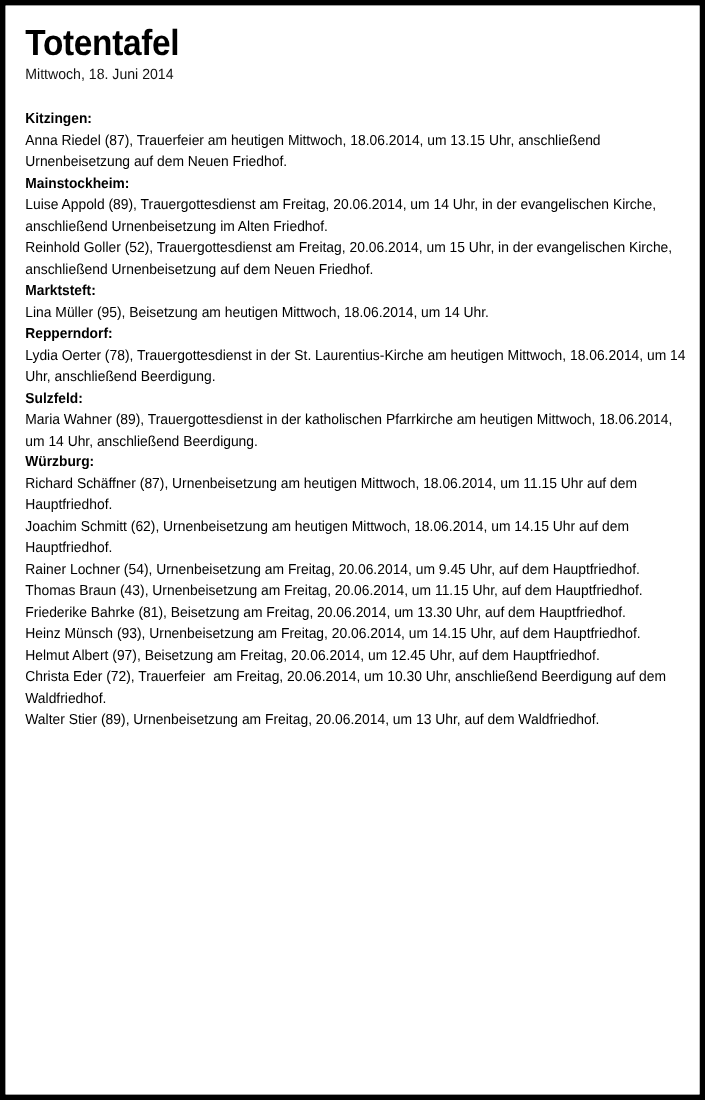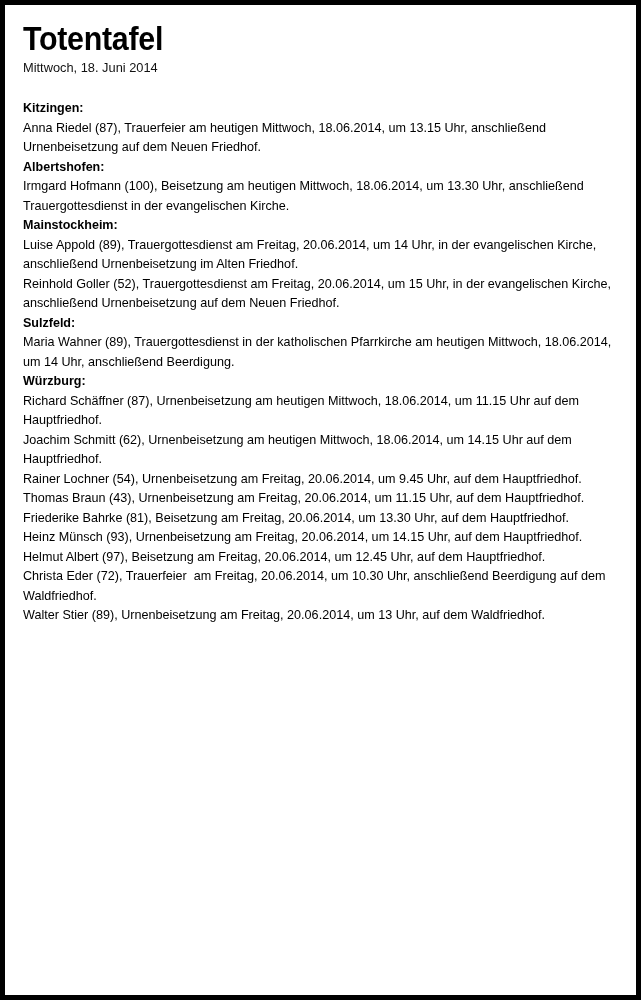--- a/index.html
+++ b/index.html
@@ -88,27 +88,31 @@
       <h1 class="doc-title">Totentafel</h1>
       <div class="doc-date">Mittwoch, 18. Juni 2014</div>
     </div>
 
     <div class="sections">
         <div class="section">
           <div class="section-heading">Kitzingen:</div>
           <div class="entry">Anna Riedel (87), Trauerfeier am heutigen Mittwoch, 18.06.2014, um 13.15 Uhr, anschließend Urnenbeisetzung auf dem Neuen Friedhof.</div>
         </div>
         <div class="section">
-          <div class="section-heading">Albertshofen:</div>
-          <div class="entry">Irmgard Hofmann (100), Beisetzung am heutigen Mittwoch, 18.06.2014, um 13.30 Uhr, anschließend Trauergottesdienst in der evangelischen Kirche.</div>
-        </div>
-        <div class="section">
           <div class="section-heading">Mainstockheim:</div>
           <div class="entry">Luise Appold (89), Trauergottesdienst am Freitag, 20.06.2014, um 14 Uhr, in der evangelischen Kirche, anschließend Urnenbeisetzung im Alten Friedhof.</div>
           <div class="entry">Reinhold Goller (52), Trauergottesdienst am Freitag, 20.06.2014, um 15 Uhr, in der evangelischen Kirche, anschließend Urnenbeisetzung auf dem Neuen Friedhof.</div>
+        </div>
+        <div class="section">
+          <div class="section-heading">Marktsteft:</div>
+          <div class="entry">Lina Müller (95), Beisetzung am heutigen Mittwoch, 18.06.2014, um 14 Uhr.</div>
+        </div>
+        <div class="section">
+          <div class="section-heading">Repperndorf:</div>
+          <div class="entry">Lydia Oerter (78), Trauergottesdienst in der St. Laurentius-Kirche am heutigen Mittwoch, 18.06.2014, um 14 Uhr, anschließend Beerdigung.</div>
         </div>
         <div class="section">
           <div class="section-heading">Sulzfeld:</div>
           <div class="entry">Maria Wahner (89), Trauergottesdienst in der katholischen Pfarrkirche am heutigen Mittwoch, 18.06.2014, um 14 Uhr, anschließend Beerdigung.</div>
         </div>
         <div class="section">
           <div class="section-heading">Würzburg:</div>
           <div class="entry">Richard Schäffner (87), Urnenbeisetzung am heutigen Mittwoch, 18.06.2014, um 11.15 Uhr auf dem Hauptfriedhof.</div>
           <div class="entry">Joachim Schmitt (62), Urnenbeisetzung am heutigen Mittwoch, 18.06.2014, um 14.15 Uhr auf dem Hauptfriedhof.</div>
           <div class="entry">Rainer Lochner (54), Urnenbeisetzung am Freitag, 20.06.2014, um 9.45 Uhr, auf dem Hauptfriedhof.</div>

